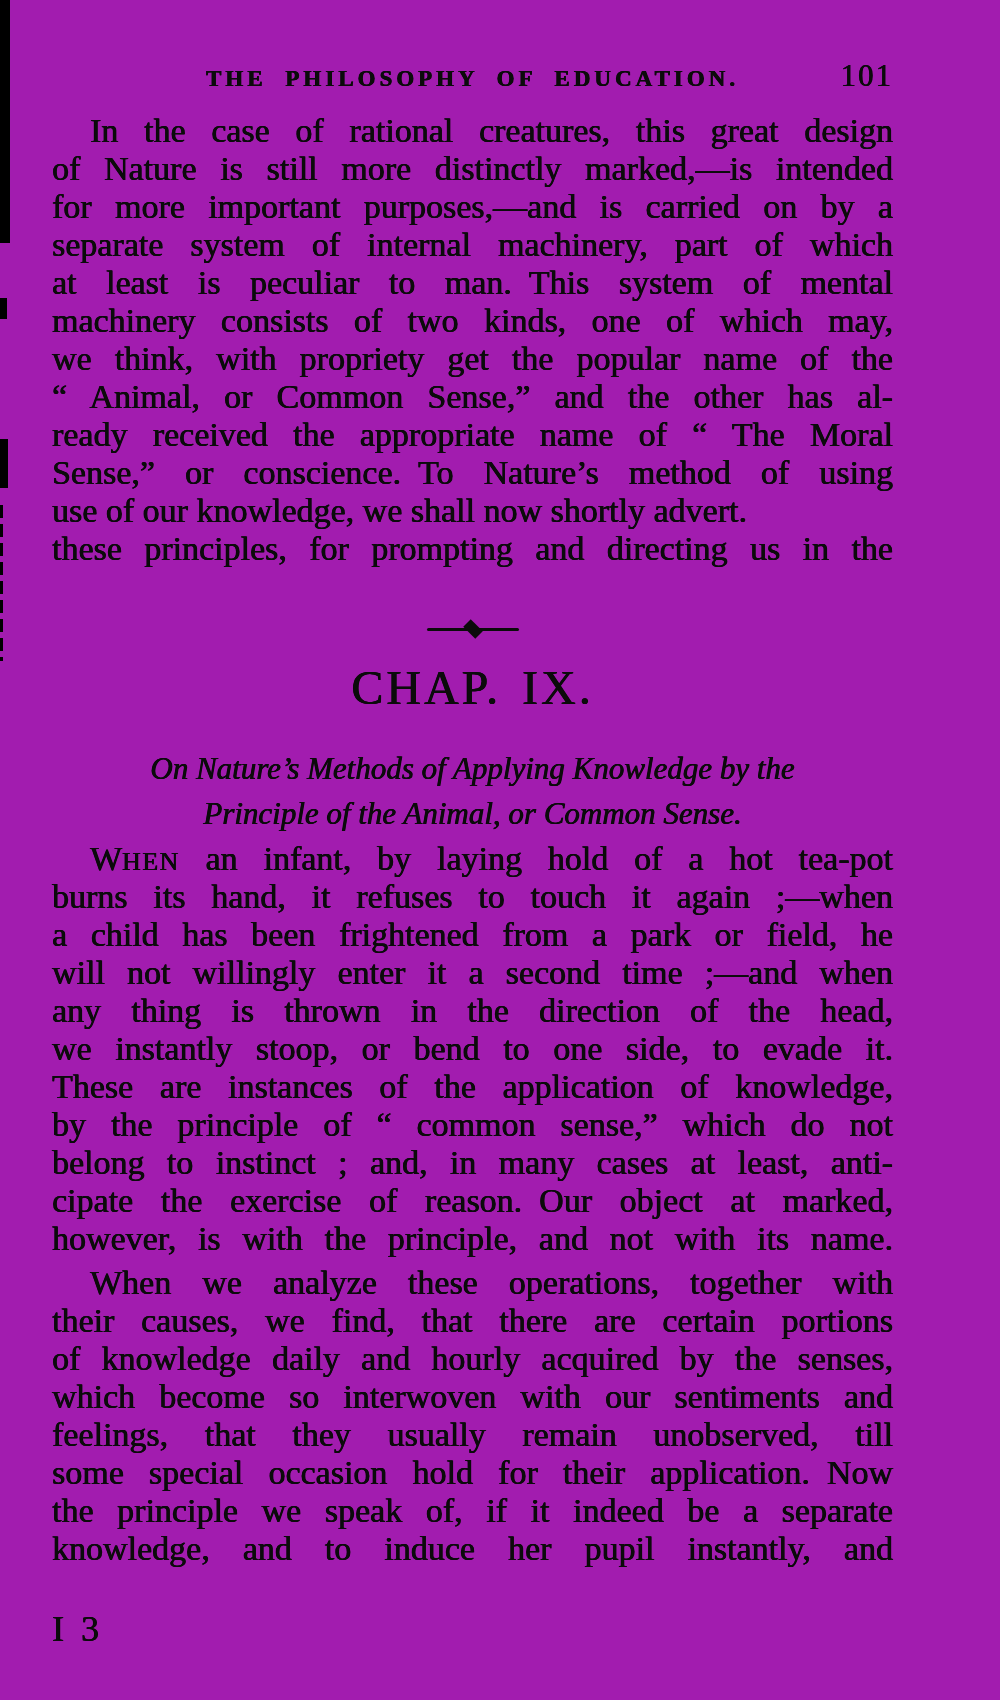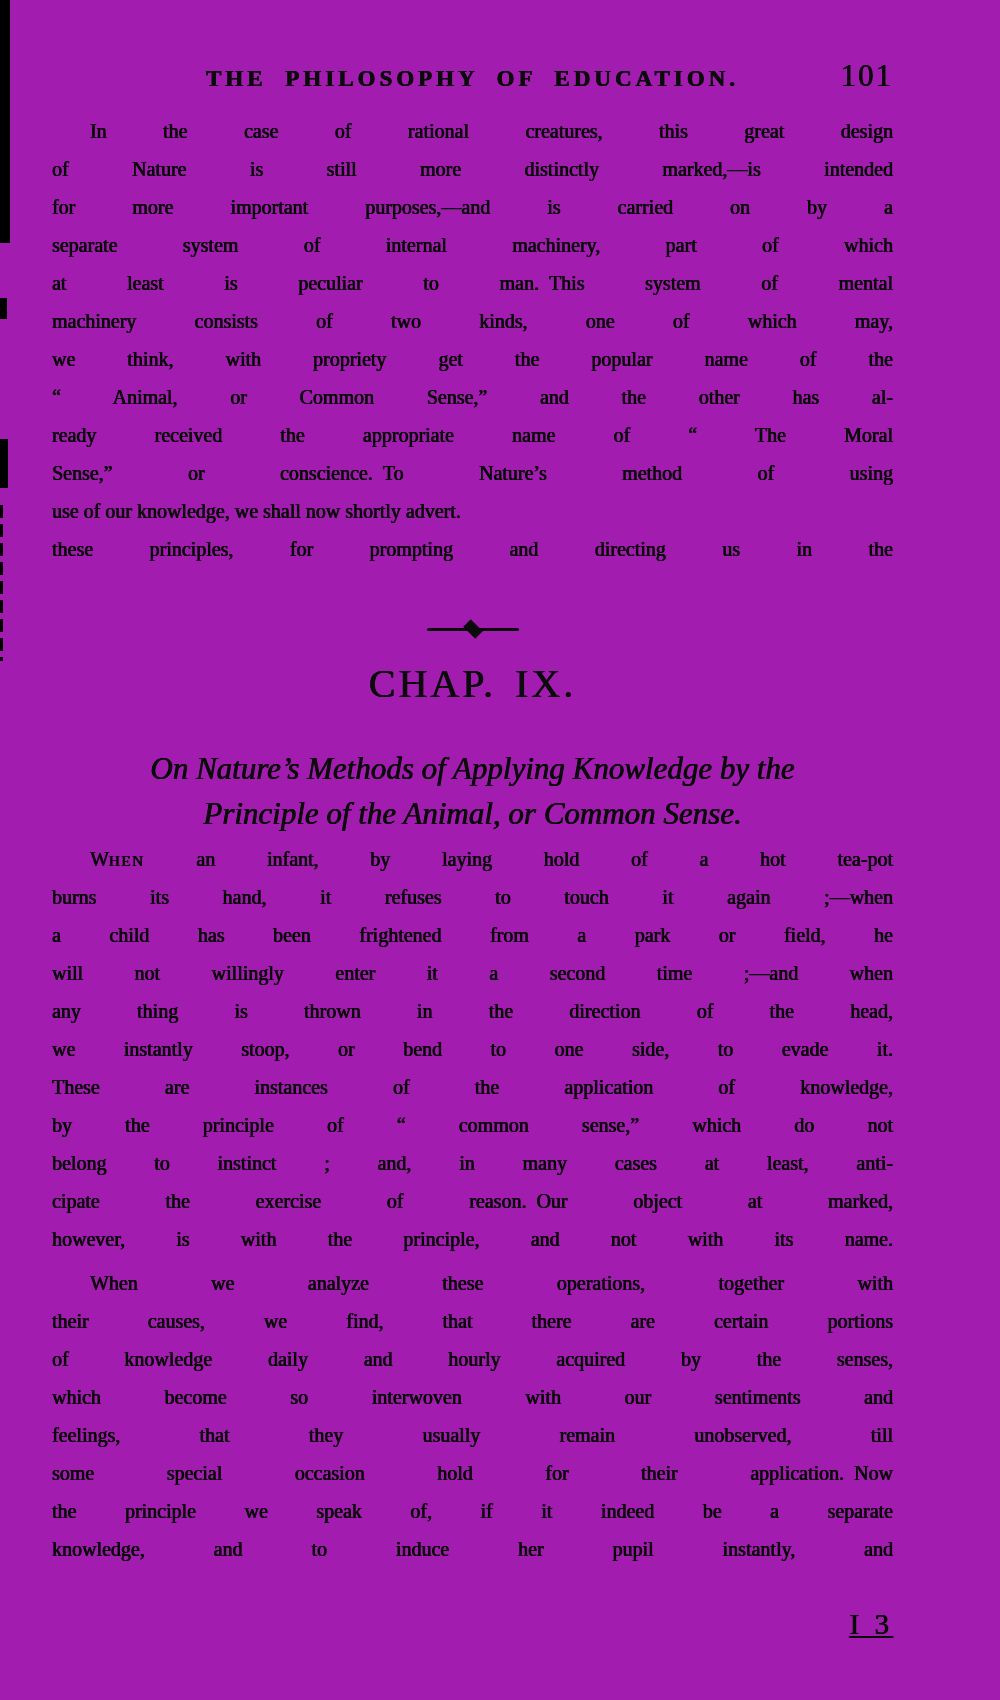--- a/index.html
+++ b/index.html
@@ -22,21 +22,21 @@
     text-align: center;
     font-size: 23px; font-weight: bold;
     letter-spacing: 4px; word-spacing: 9px;
   }
   .page-number { position: absolute; right: 0; top: -4px; font-size: 31px; letter-spacing: 2px; }
 
   
   .para { position: absolute; left: 52px; width: 841px; }
   .line {
     height: 38px; line-height: 38px;
-    font-size: 20px;
+    font-size: 34px;
     text-align: justify;
     text-align-last: justify;
   }
   .line.no-stretch { text-align-last: left; }
   .line.indent { padding-left: 38px; }
   .sc { font-size: 0.76em; letter-spacing: 1.5px; }
 
   
   .ornament { position: absolute; left: 427px; top: 622px; width: 92px; height: 16px; }
   .ornament .rule {
@@ -47,34 +47,34 @@
     position: absolute; left: 50%; top: 7px;
     width: 17px; height: 17px;
     background: #0b0b0b;
     transform: translate(-50%, -50%) rotate(45deg) scaleY(0.62);
   }
 
   
   .chap-heading {
     position: absolute; left: 52px; top: 660px; width: 841px;
     text-align: center;
-    font-size: 40px; letter-spacing: 3px; word-spacing: 6px;
+    font-size: 48px; letter-spacing: 3px; word-spacing: 6px;
   }
   .chap-subtitle {
     position: absolute; left: 52px; top: 726px; width: 841px;
     text-align: center;
     font-style: italic;
     font-size: 31px; line-height: 45px; margin-top: 20px;
   }
 
   
   .signature {
     position: absolute; left: 52px; top: 1608px; width: 841px;
-    text-align: right;
-    font-size: 29px; letter-spacing: 4px; text-decoration: underline;
+    text-align: left;
+    font-size: 36px; letter-spacing: 4px;
   }
 
   
   .artifact { position: absolute; background: #000; }
   .art-1 { left: 0; top: 0;    width: 10px; height: 243px; }
   .art-2 { left: 0; top: 298px; width: 7px;  height: 21px; }
   .art-3 { left: 0; top: 439px; width: 8px;  height: 49px; }
   .art-4 {
     left: 0; top: 505px; width: 3px; height: 156px;
     background: repeating-linear-gradient(to bottom, #000 0 13px, transparent 13px 19px);

